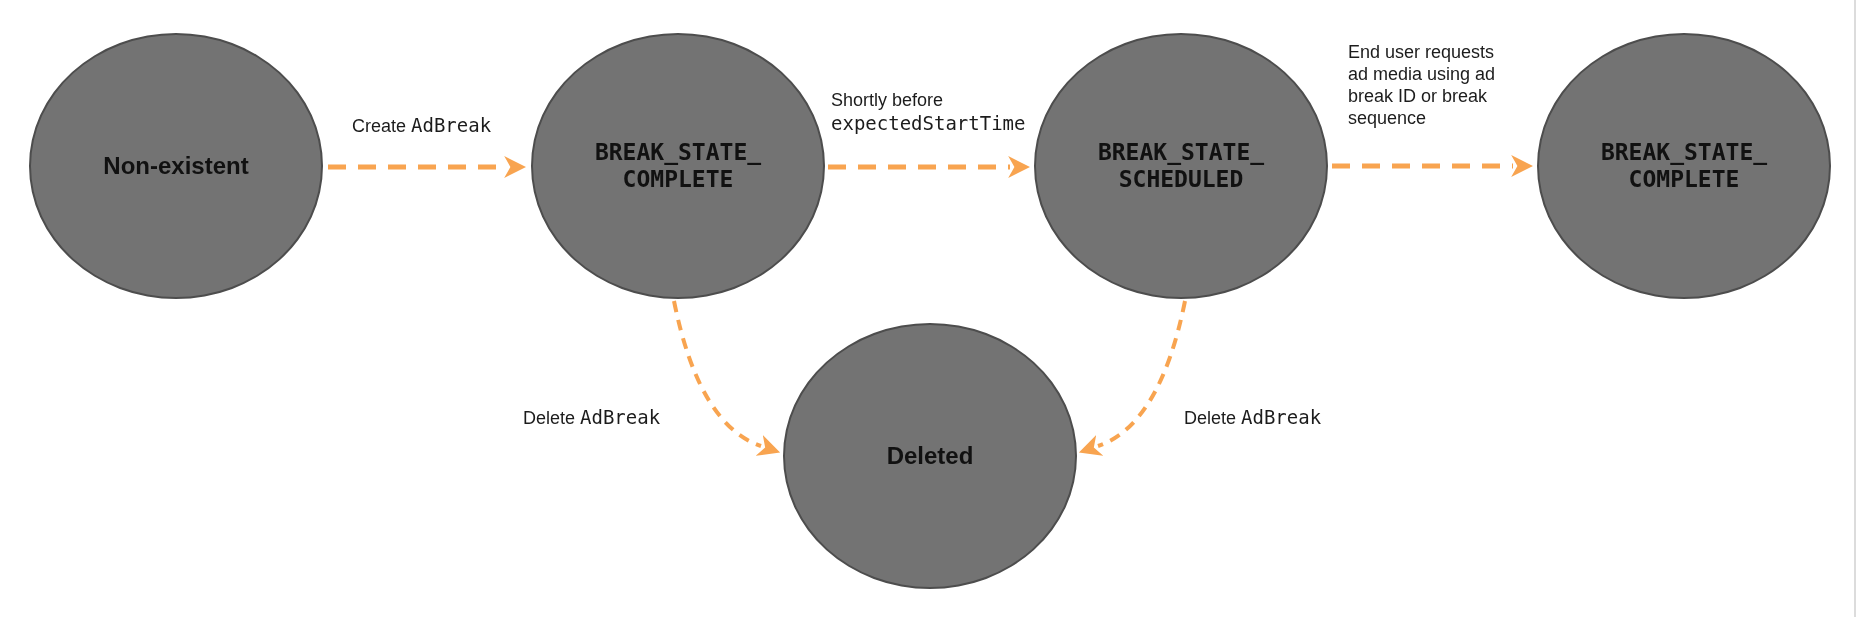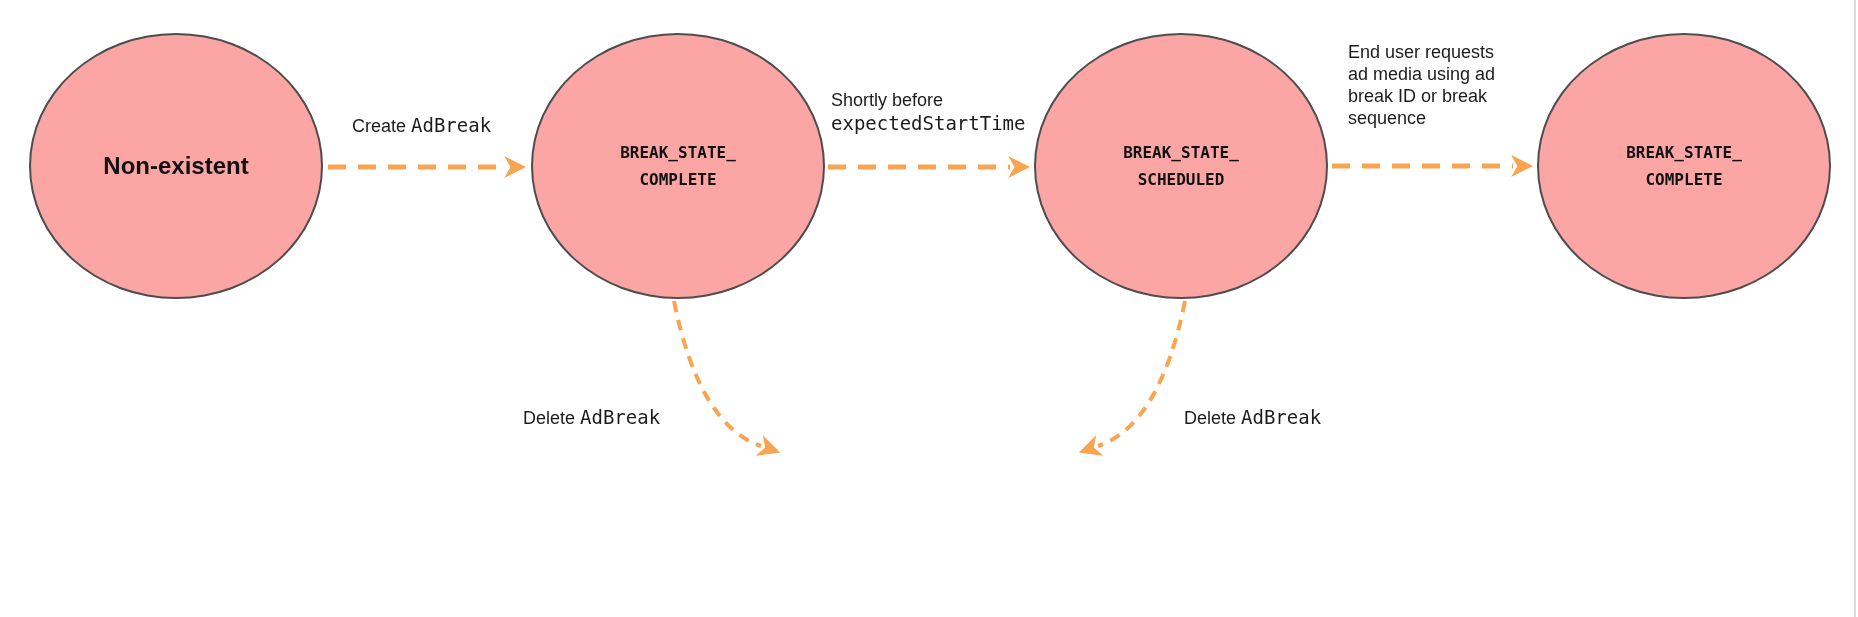--- a/index.html
+++ b/index.html
@@ -22,38 +22,38 @@
     width: 1858px; height: 617px;
     pointer-events: none;
   }
   .state-node {
     position: absolute;
     box-sizing: border-box;
     width: 294px;
     height: 266px;
     border: 2px solid #4d4d4d;
     border-radius: 50%;
-    background: #fca5a5;
+    background: #737373;
     display: flex;
     flex-direction: column;
     align-items: center;
     justify-content: center;
     text-align: center;
   }
   .node-label-plain {
     font-family: "Liberation Sans", sans-serif;
     font-weight: bold;
     font-size: 24px;
     color: #111111;
     line-height: 28px;
   }
   .node-label-code {
     font-family: "DejaVu Sans Mono", monospace;
     font-weight: bold;
-    font-size: 16px;
+    font-size: 23px;
     color: #111111;
     line-height: 27px;
     letter-spacing: 0px;
     white-space: pre;
   }
   .edge-label {
     position: absolute;
     font-size: 18px;
     line-height: 23px;
     color: #1c1c1c;
@@ -110,20 +110,23 @@
   <div class="state-node" style="left:1034px; top:33px;">
     <div class="node-label-code">BREAK_STATE_</div>
     <div class="node-label-code">SCHEDULED</div>
   </div>
 
   <div class="state-node" style="left:1537px; top:33px;">
     <div class="node-label-code">BREAK_STATE_</div>
     <div class="node-label-code">COMPLETE</div>
   </div>
 
+  <div class="state-node" style="left:783px; top:323px;">
+    <div class="node-label-plain">Deleted</div>
+  </div>
 
   <div class="edge-label" style="left:352px; top:102px;margin-top:12px;">
     <span class="plain gap">Create</span><span class="code">AdBreak</span>
   </div>
 
   <div class="edge-label multiline" style="left:1348px; top:41px;">
     <div class="plain">End user requests</div>
     <div class="plain">ad media using ad</div>
     <div class="plain">break ID or break</div>
     <div class="plain">sequence</div>

